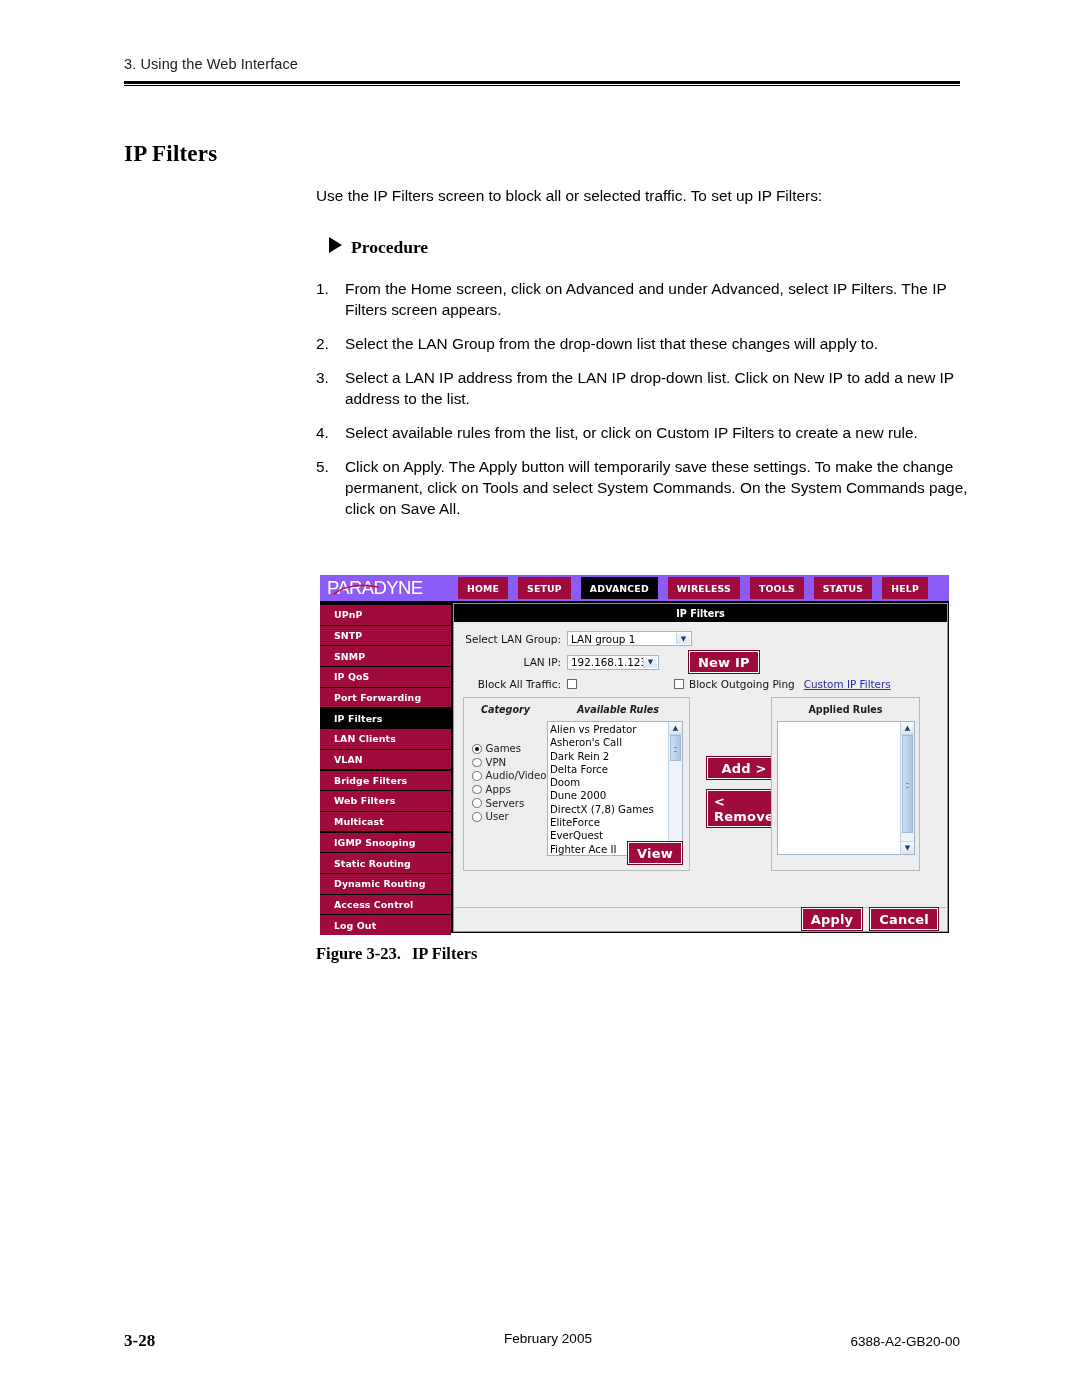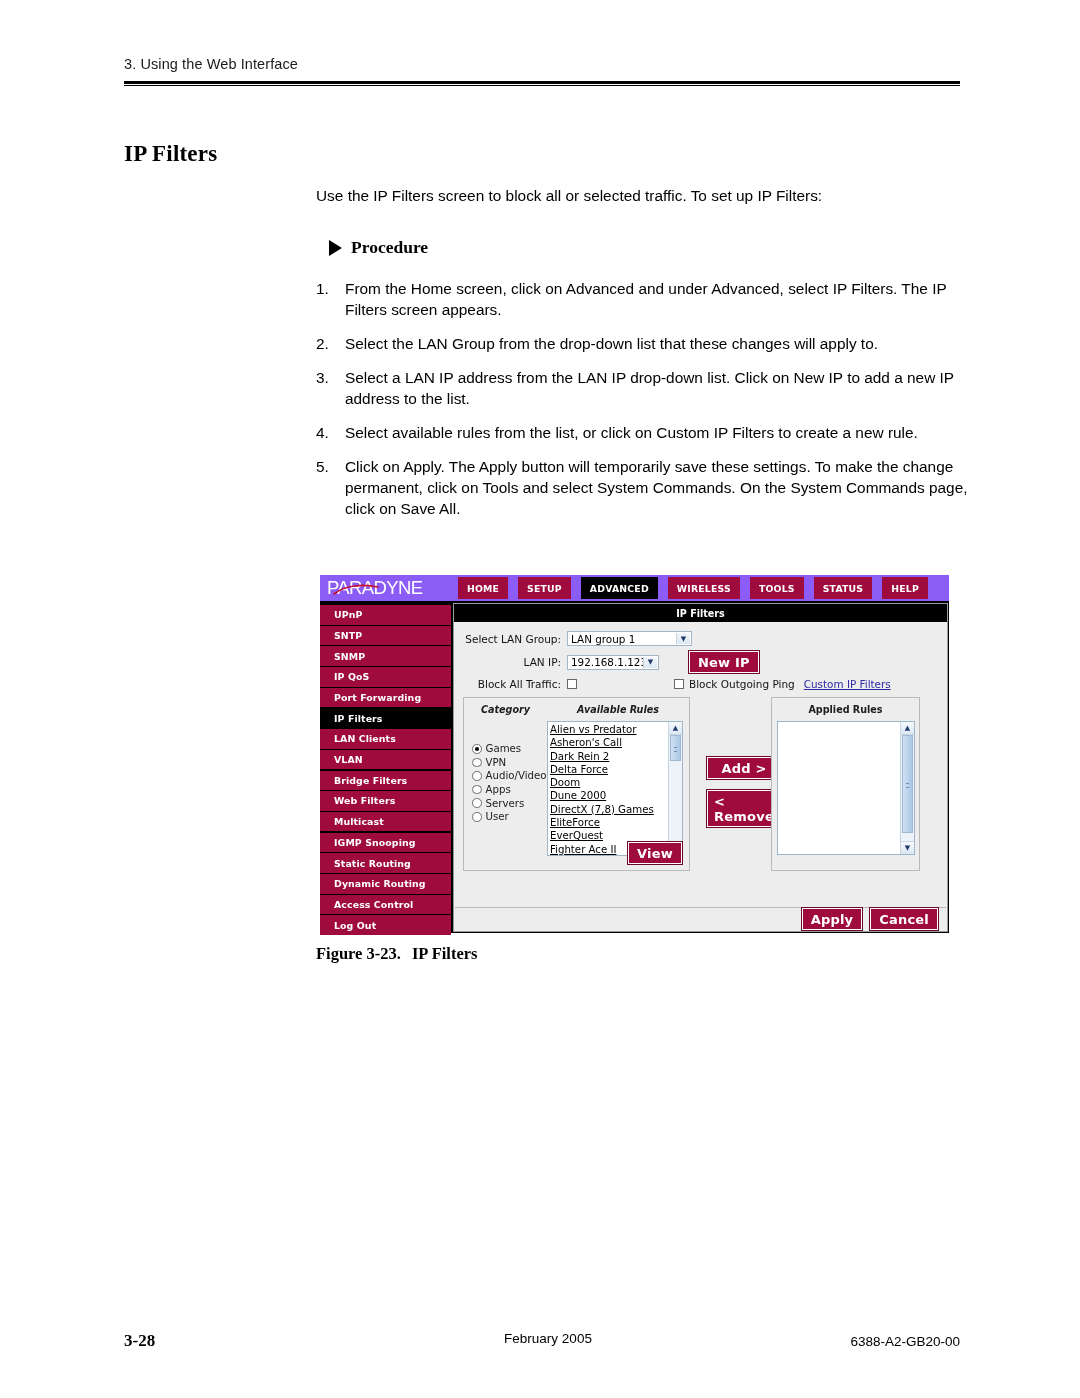--- a/index.html
+++ b/index.html
@@ -63,21 +63,21 @@
     width: 645px;
     font-size: 15.4px;
     line-height: 21px;
   }
 
   .procedure-head {
     position: absolute;
     left: 286px;
     top: 237px;
     display: flex;
-    align-items: center;
+    align-items: flex-start;
     gap: 9px;
     padding-left: 43px;
   }
   .tri-marker {
     width: 0;
     height: 0;
     border-left: 13px solid #000;
     border-top: 8px solid transparent;
     border-bottom: 8px solid transparent;
   }
@@ -385,21 +385,20 @@
     background: #ffffff;
     border: 1px solid #9fb6c8;
     overflow: hidden;
     box-sizing: border-box;
   }
   .lb-avail {
     left: 83px;
     top: 23px;
     width: 136px;
     height: 135px;
-    text-decoration: underline;
   }
   .lb-applied {
     left: 5px;
     top: 23px;
     width: 138px;
     height: 134px;
   }
   .lb-list {
     padding: 1px 0 0 2px;
     font-size: 10.2px;

